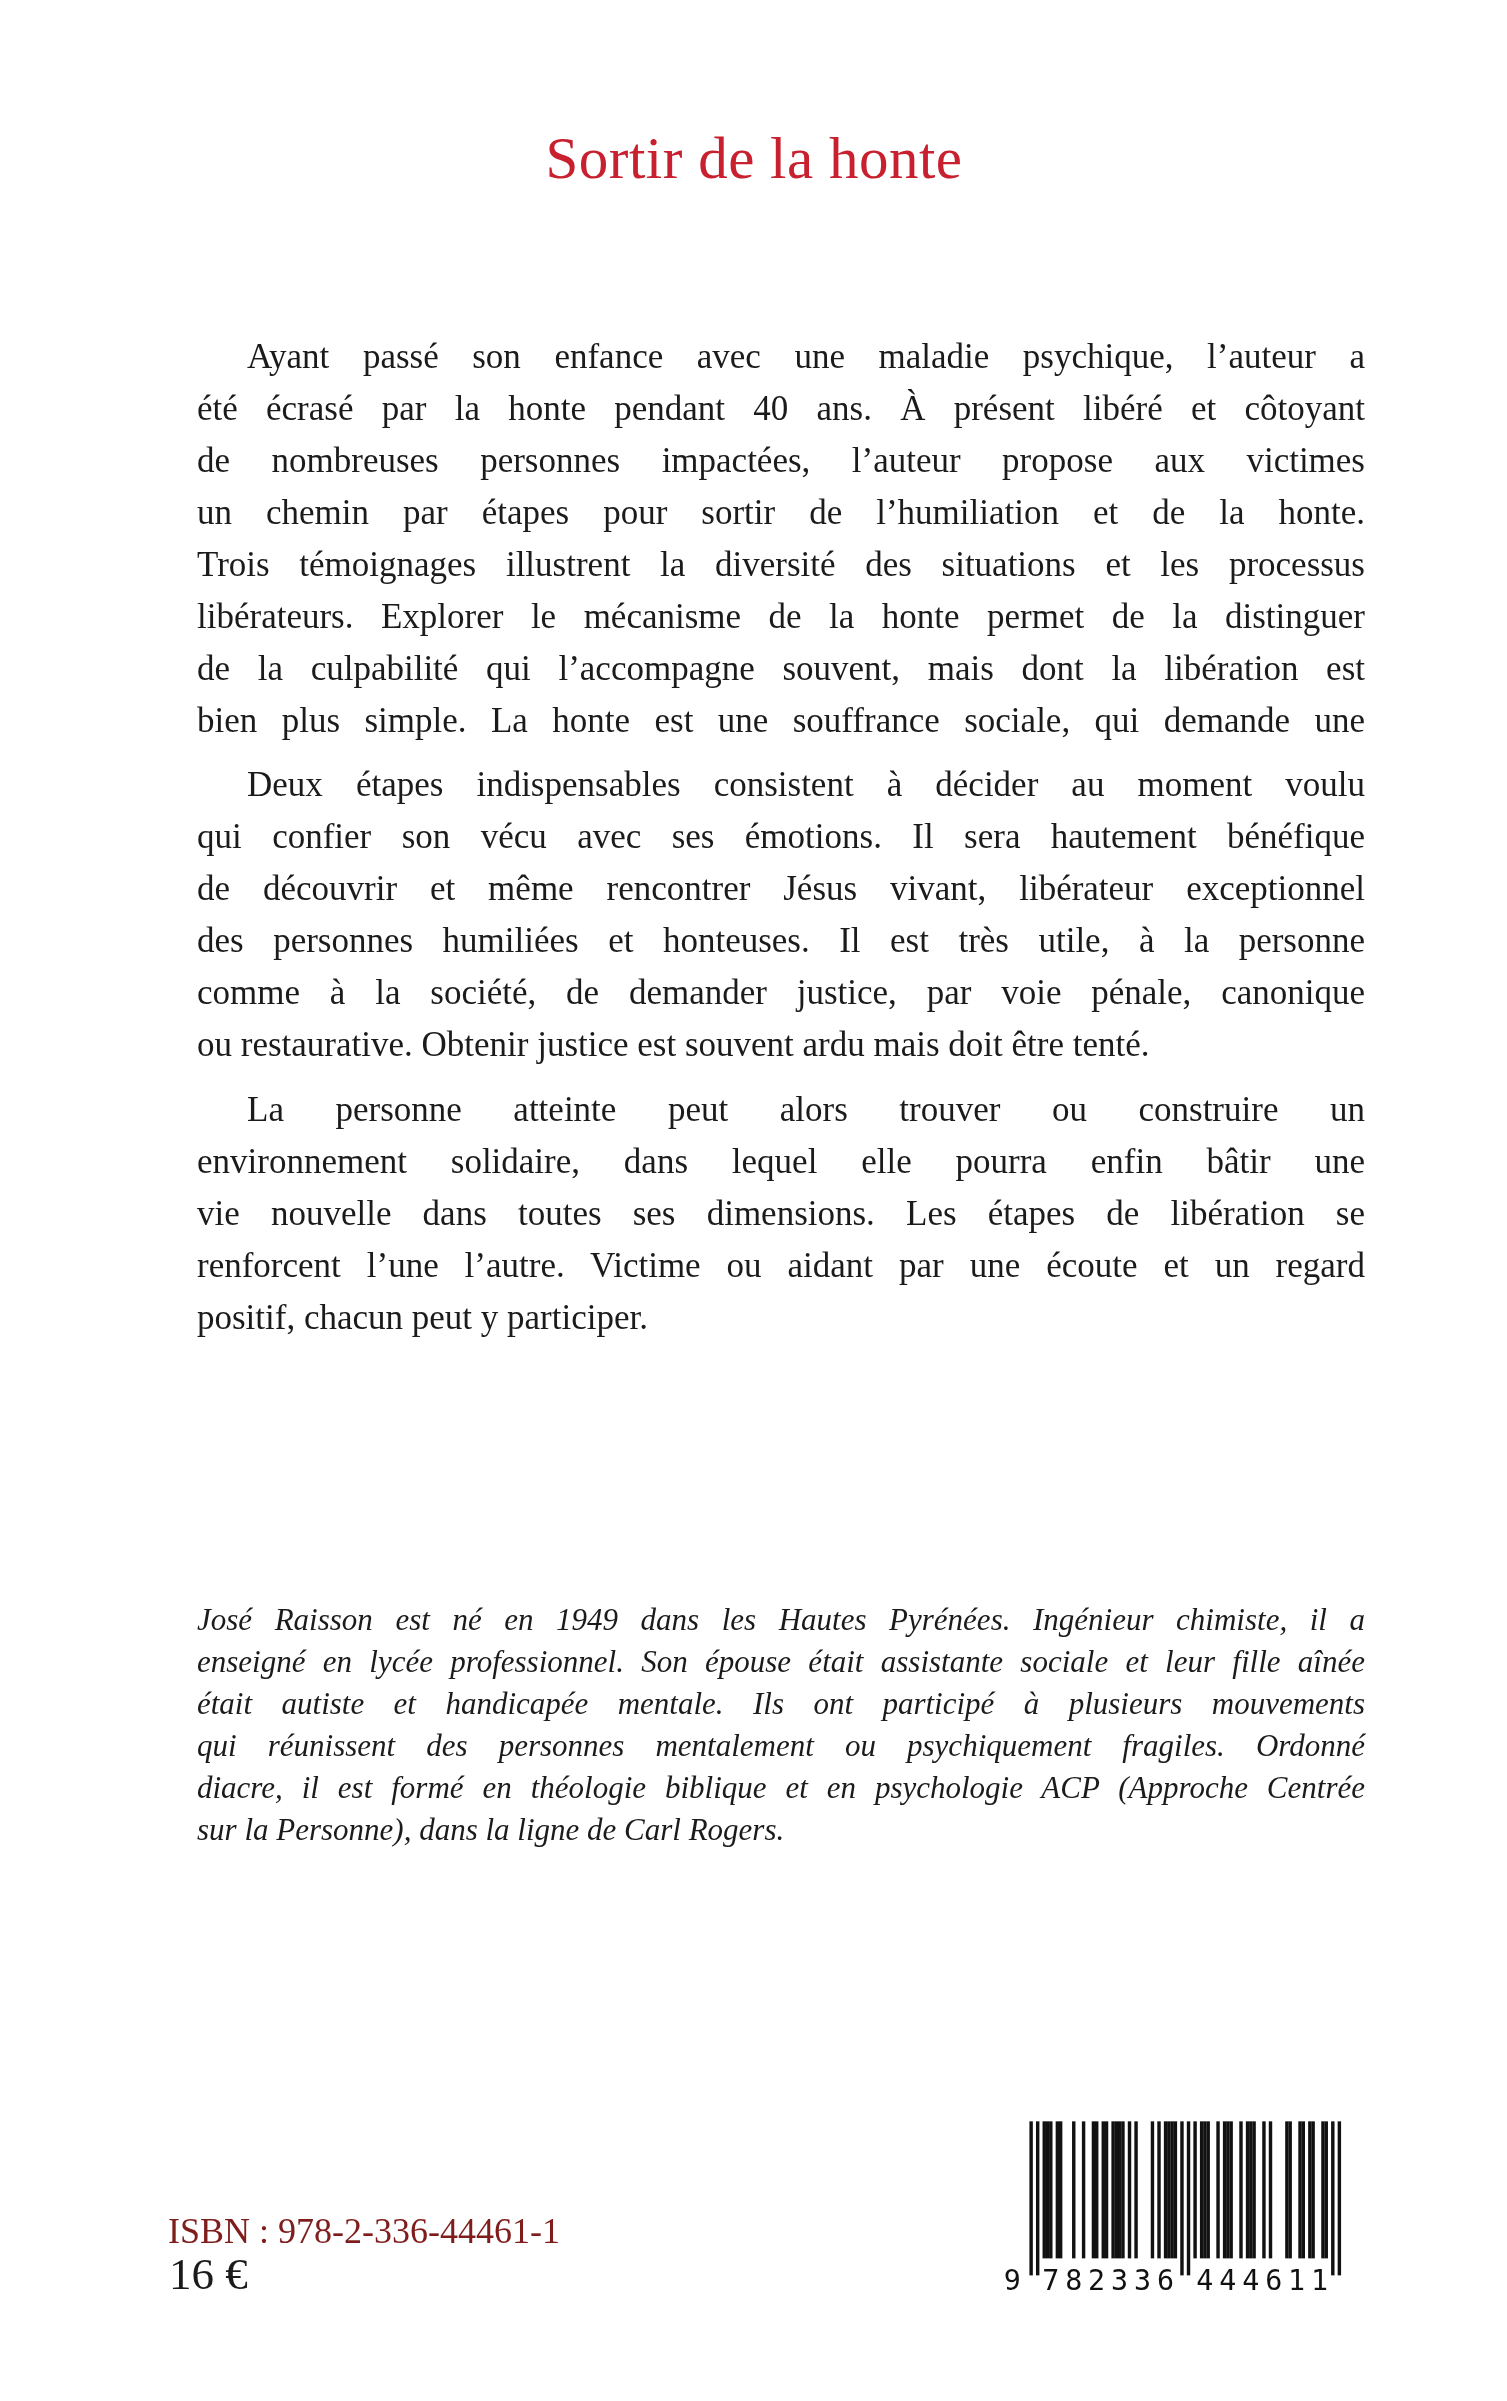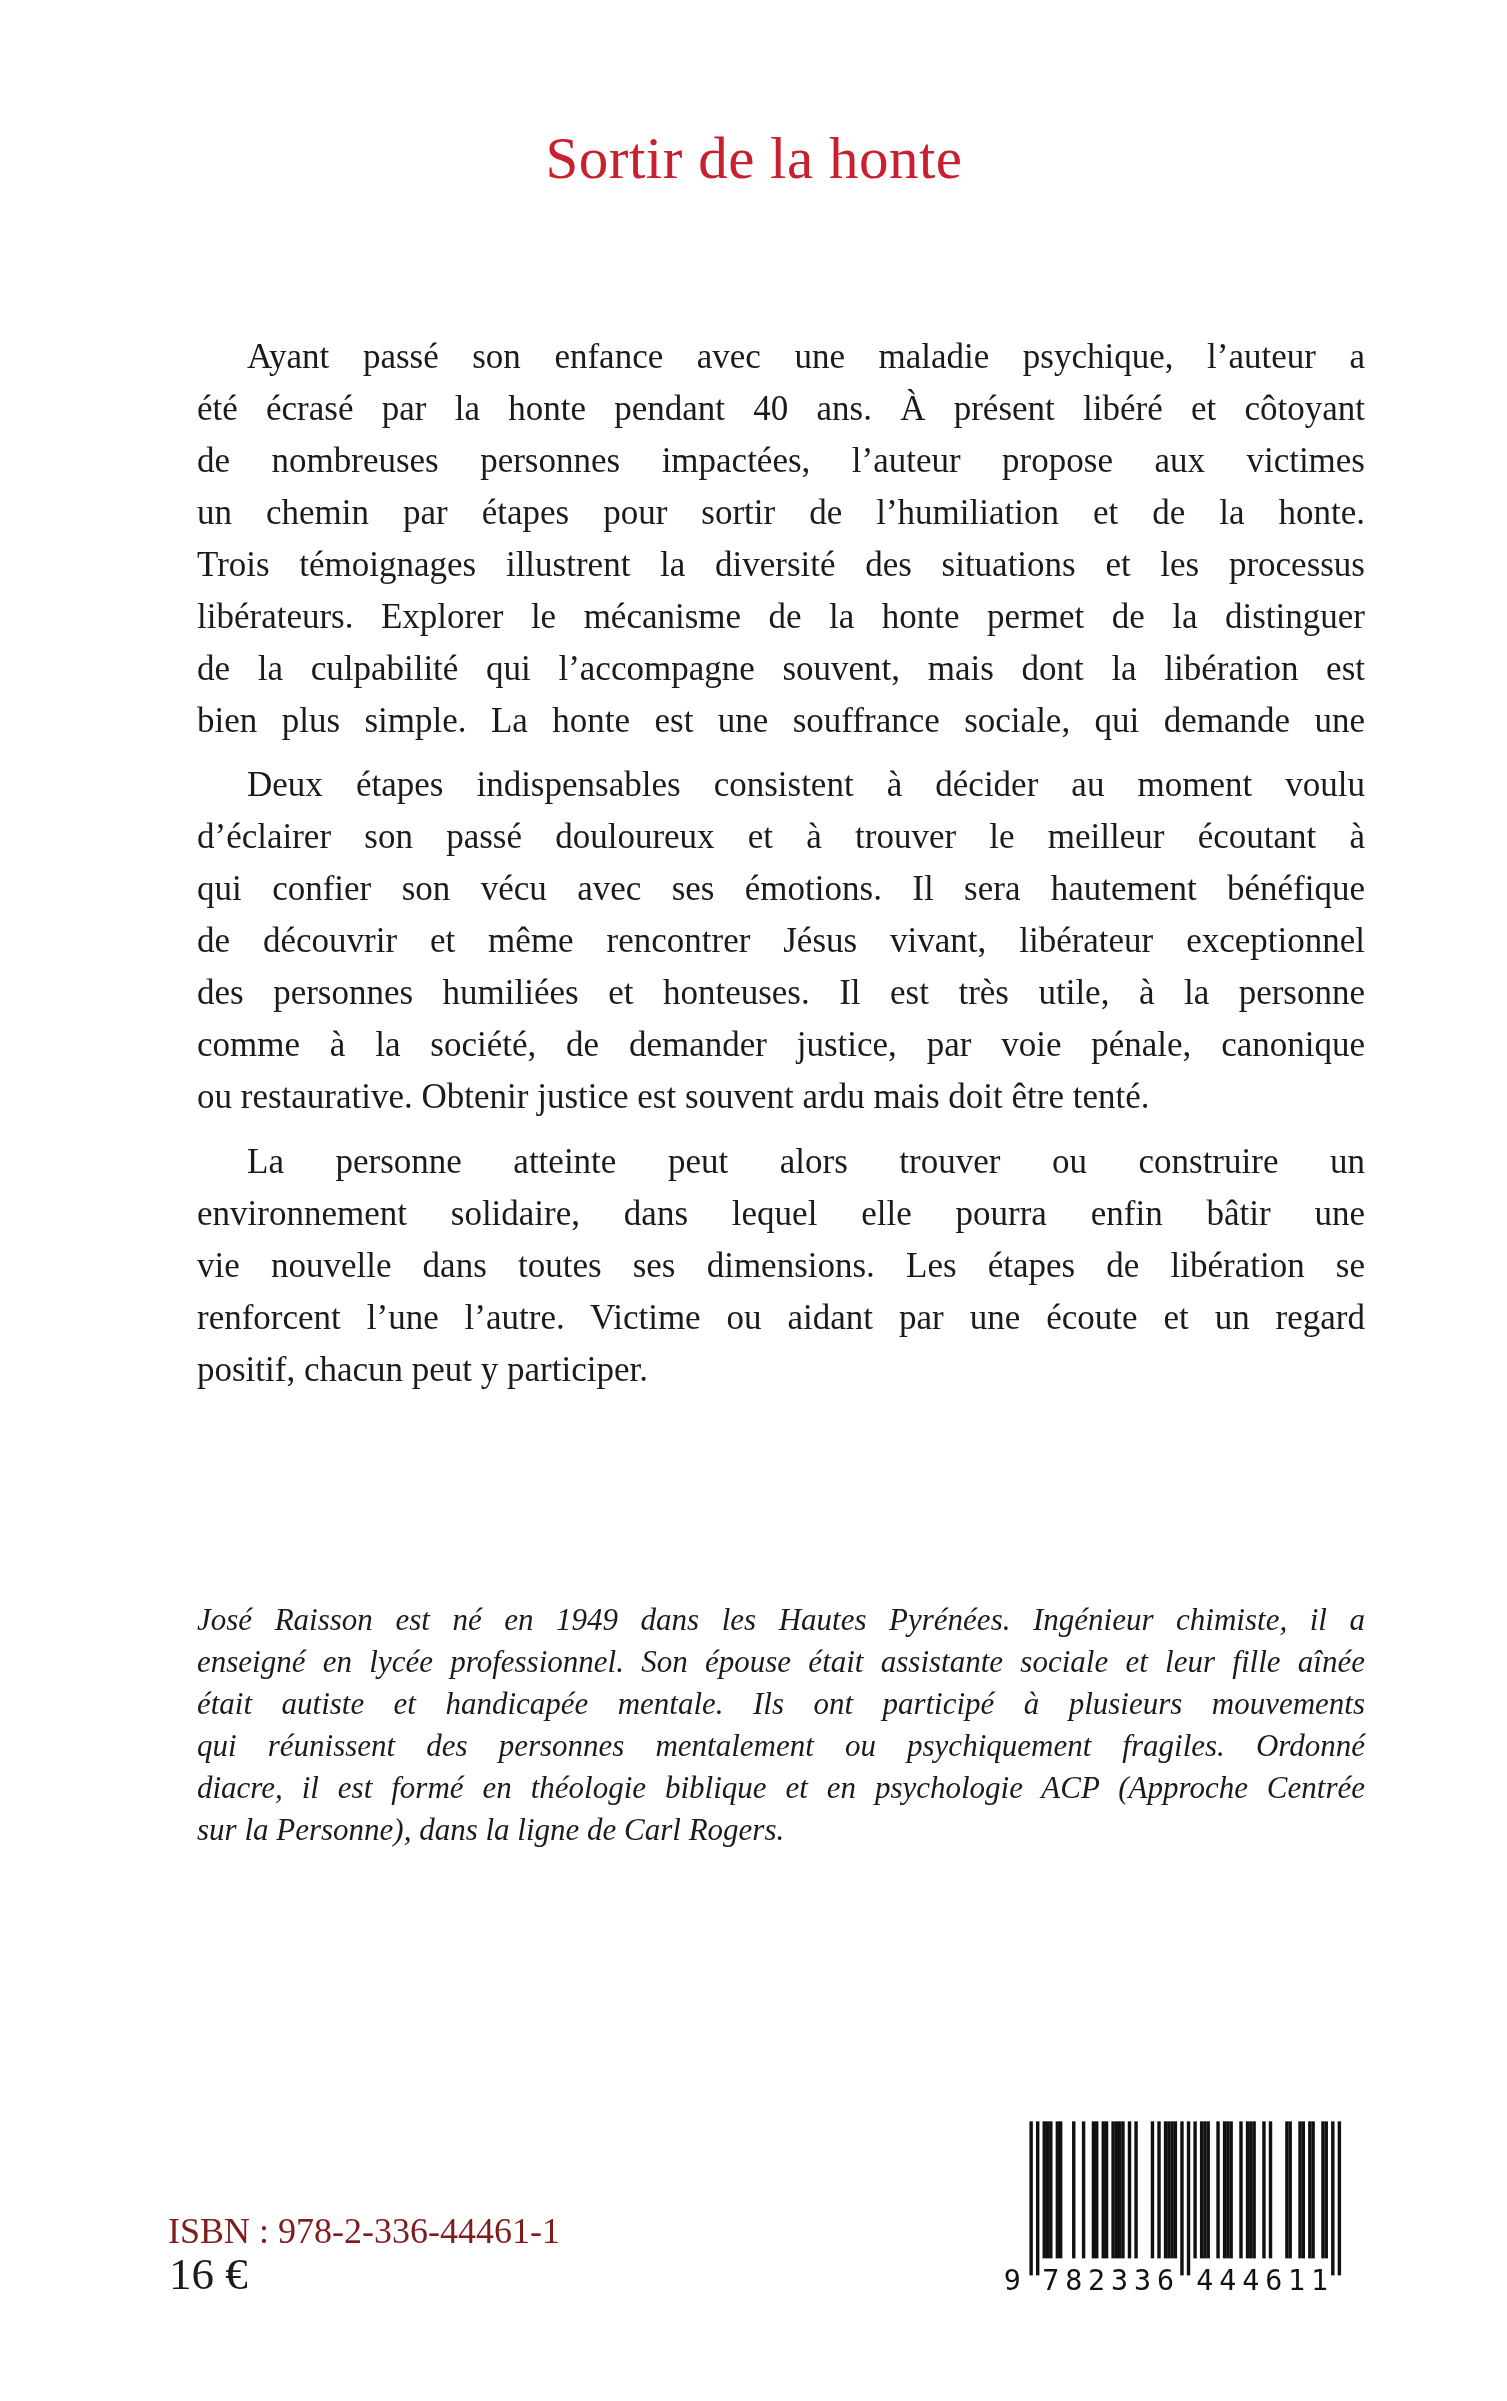--- a/index.html
+++ b/index.html
@@ -58,21 +58,20 @@
       <span class="line">été écrasé par la honte pendant 40 ans. À présent libéré et côtoyant</span>
       <span class="line">de nombreuses personnes impactées, l’auteur propose aux victimes</span>
       <span class="line">un chemin par étapes pour sortir de l’humiliation et de la honte.</span>
       <span class="line">Trois témoignages illustrent la diversité des situations et les processus</span>
       <span class="line">libérateurs. Explorer le mécanisme de la honte permet de la distinguer</span>
       <span class="line">de la culpabilité qui l’accompagne souvent, mais dont la libération est</span>
       <span class="line">bien plus simple. La honte est une souffrance sociale, qui demande une</span>
     </div>
     <div class="para">
       <span class="line indent">Deux étapes indispensables consistent à décider au moment voulu</span>
-      <span class="line">d’éclairer son passé douloureux et à trouver le meilleur écoutant à</span>
       <span class="line">qui confier son vécu avec ses émotions. Il sera hautement bénéfique</span>
       <span class="line">de découvrir et même rencontrer Jésus vivant, libérateur exceptionnel</span>
       <span class="line">des personnes humiliées et honteuses. Il est très utile, à la personne</span>
       <span class="line">comme à la société, de demander justice, par voie pénale, canonique</span>
       <span class="line last">ou restaurative. Obtenir justice est souvent ardu mais doit être tenté.</span>
     </div>
     <div class="para">
       <span class="line indent">La personne atteinte peut alors trouver ou construire un</span>
       <span class="line">environnement solidaire, dans lequel elle pourra enfin bâtir une</span>
       <span class="line">vie nouvelle dans toutes ses dimensions. Les étapes de libération se</span>

